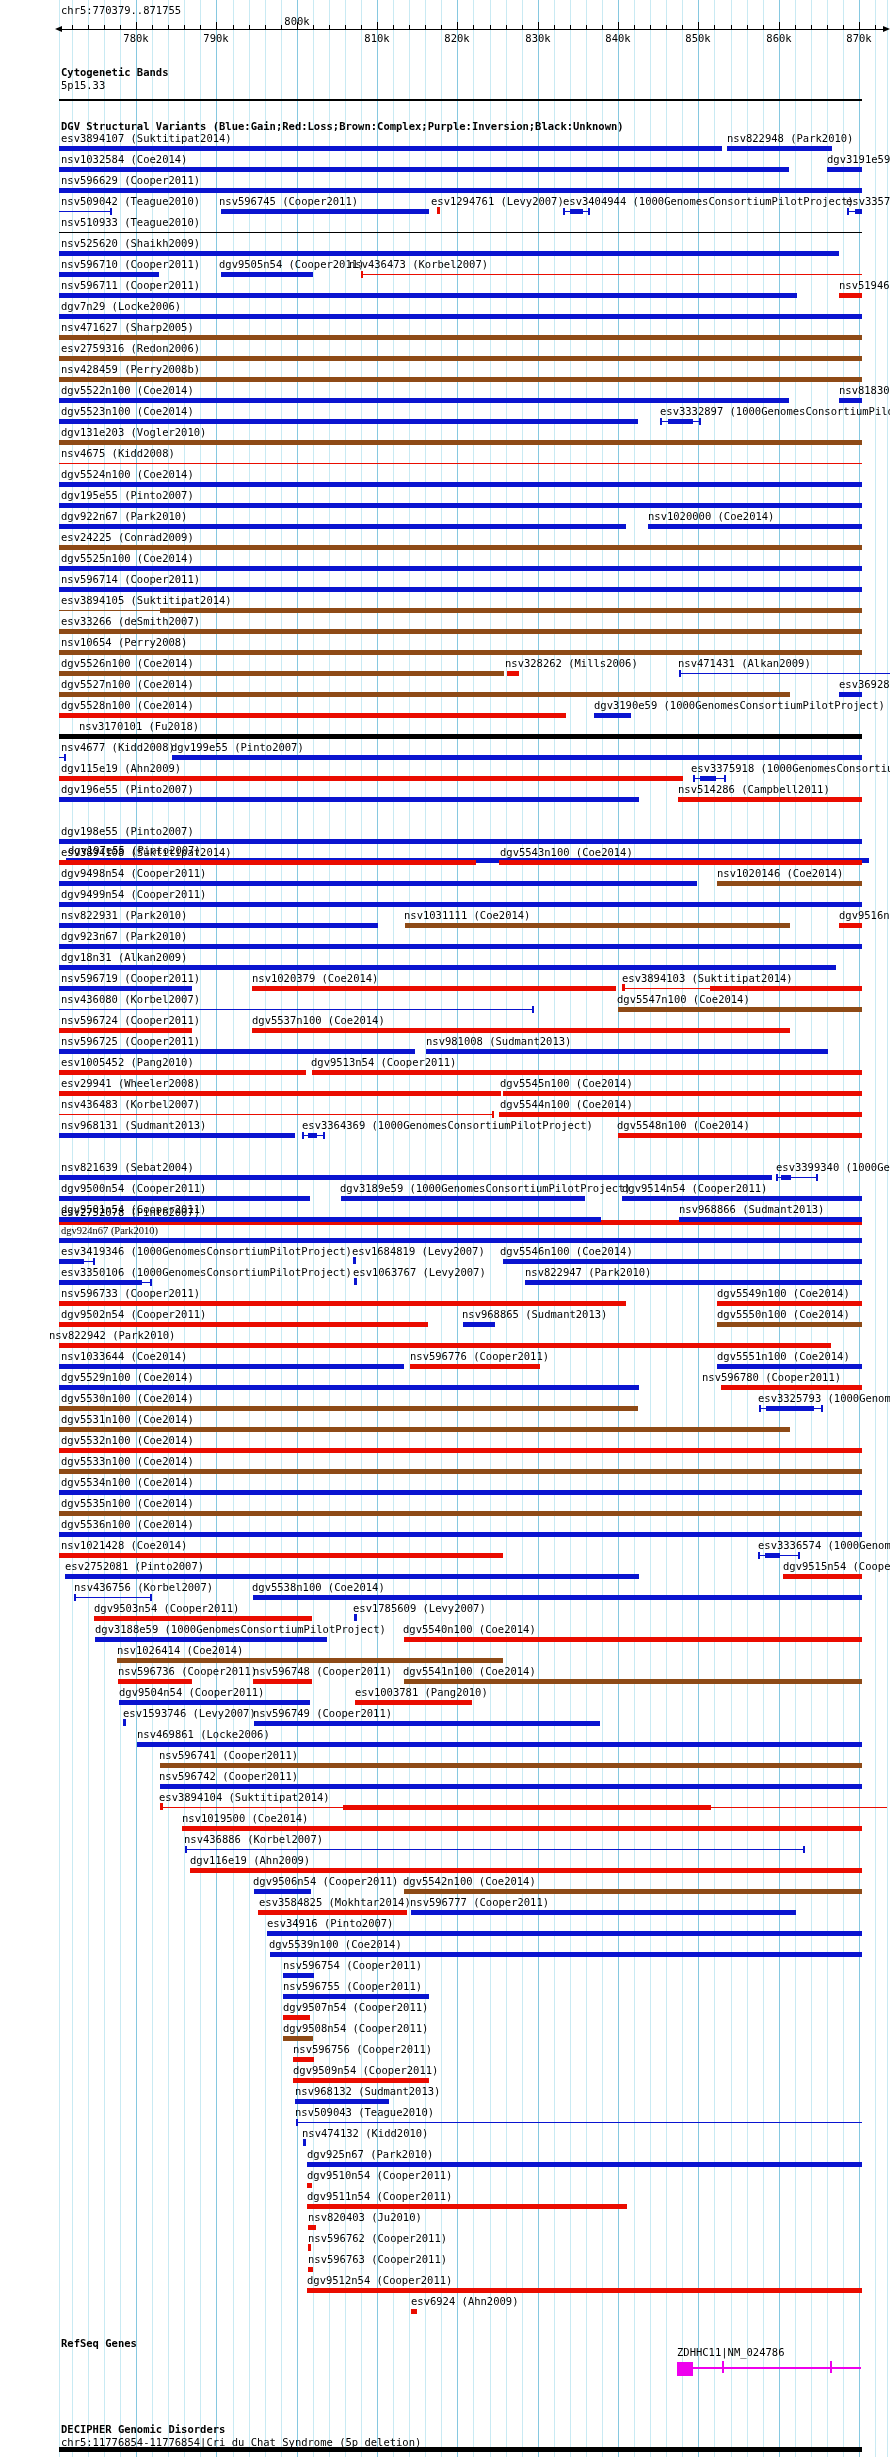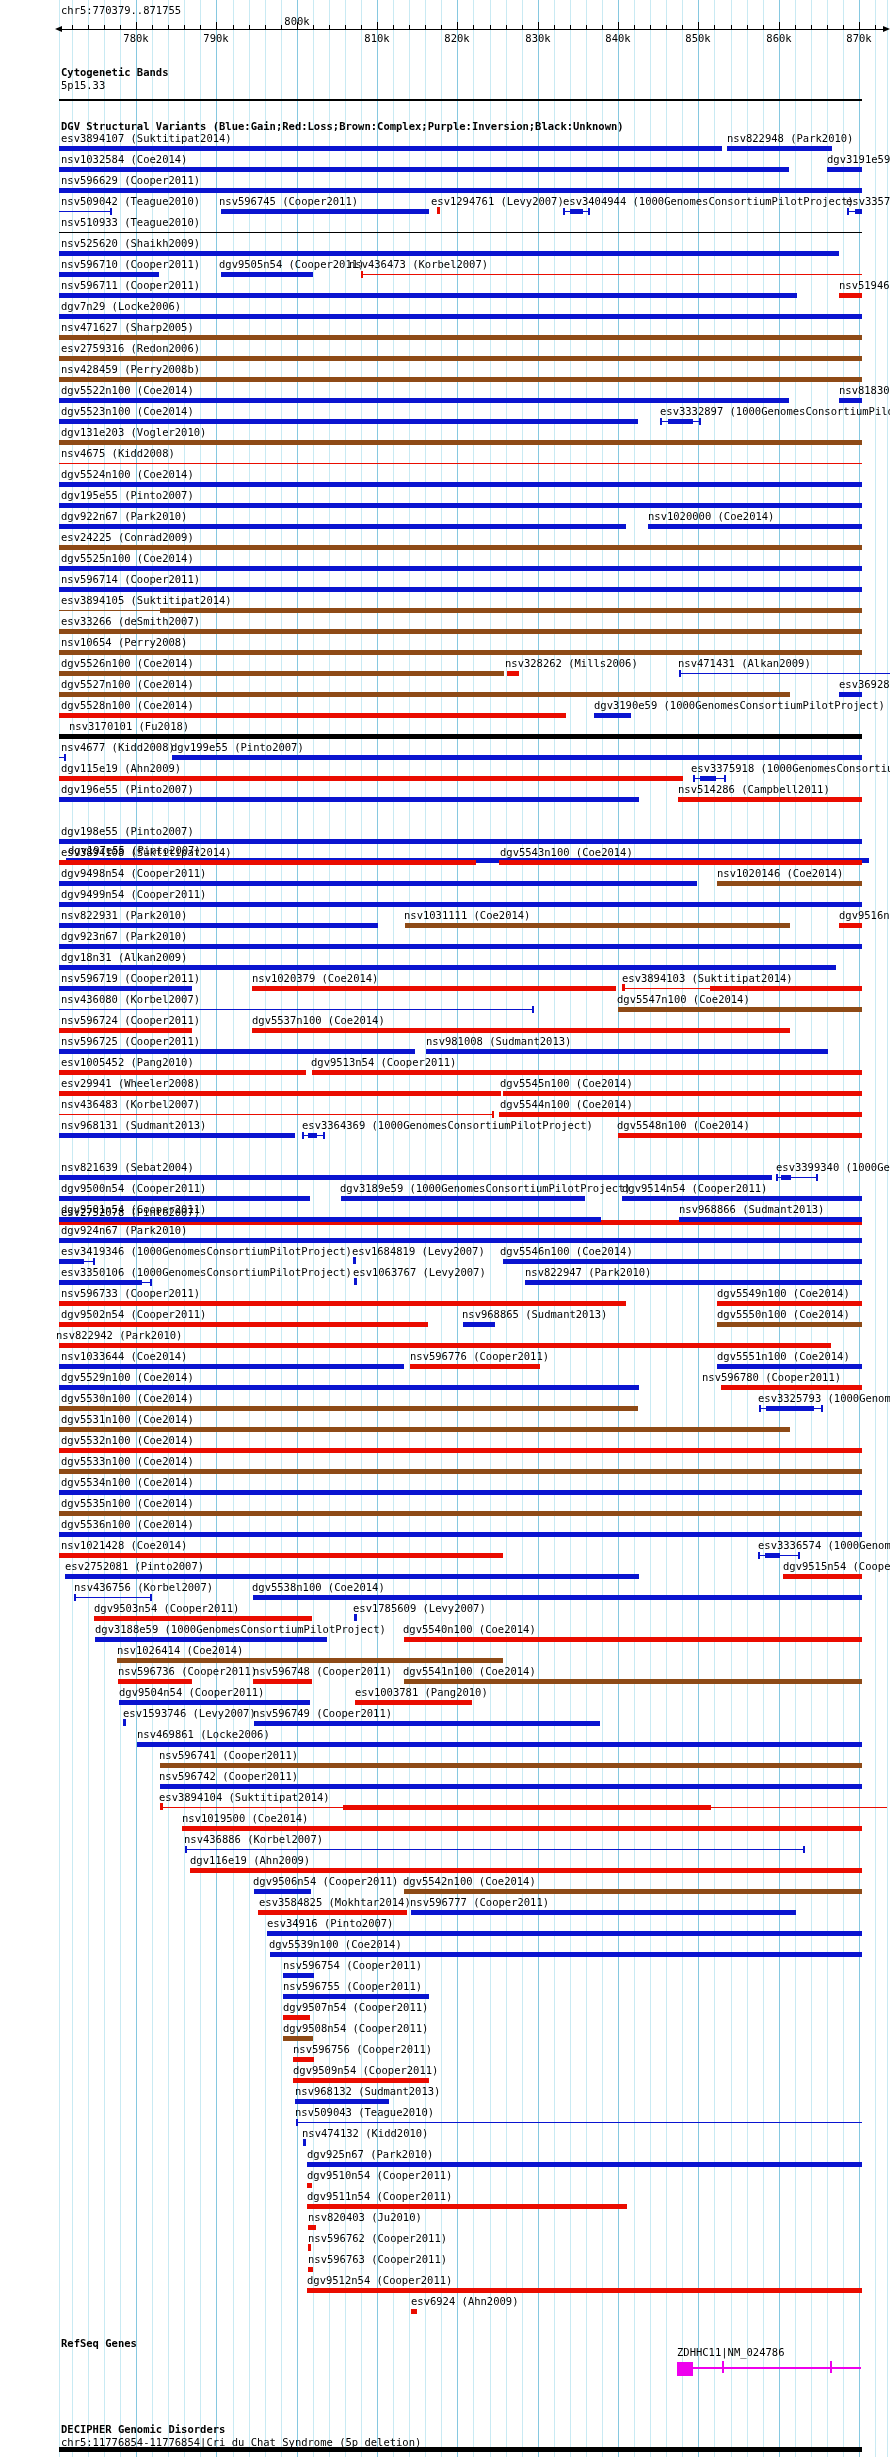--- a/index.html
+++ b/index.html
@@ -335,21 +335,21 @@
           <div class="gbar" style="left:59px;width:731px;background:#8e4a16;"></div>
           <div class="gbar" style="left:839px;width:23px;background:#0a14d0;"></div>
         </div>
         <div class="vrow" style="top:700px;">
           <span class="vlabel" style="left:61px;">dgv5528n100 (Coe2014)</span>
           <span class="vlabel" style="left:594px;">dgv3190e59 (1000GenomesConsortiumPilotProject)</span>
           <div class="gbar" style="left:59px;width:507px;background:#ea0c00;"></div>
           <div class="gbar" style="left:594px;width:37px;background:#0a14d0;"></div>
         </div>
         <div class="vrow" style="top:721px;">
-          <span class="vlabel" style="left:61px;padding-left:8px;">nsv3170101 (Fu2018)</span>
+          <span class="vlabel" style="left:71px;padding-left:8px;">nsv3170101 (Fu2018)</span>
           <div class="gbar" style="left:59px;width:803px;background:#000000;"></div>
         </div>
         <div class="vrow" style="top:742px;padding-left:42px;">
           <span class="vlabel" style="left:61px;">nsv4677 (Kidd2008)</span>
           <span class="vlabel" style="left:171px;">dgv199e55 (Pinto2007)</span>
           <div class="gbr" style="left:59px;width:7px;">
             <div class="ln" style="background:#0a14d0;"></div>
             <div class="tk" style="right:0;background:#0a14d0;"></div>
           </div>
           <div class="gbar" style="left:172px;width:690px;background:#0a14d0;"></div>
@@ -498,21 +498,21 @@
           <div class="gbar" style="left:59px;width:251px;background:#0a14d0;"></div>
           <div class="gbar" style="left:341px;width:244px;background:#0a14d0;"></div>
           <div class="gbar" style="left:622px;width:240px;background:#0a14d0;"></div>
         </div>
         <div class="vrow" style="top:1204px;">
           <span class="vlabel" style="left:61px;">dgv9501n54 (Cooper2011)</span>
           <span class="vlabel" style="left:679px;">nsv968866 (Sudmant2013)</span>
           <div class="gbar" style="left:59px;width:542px;background:#0a14d0;"></div>
           <div class="gbar" style="left:679px;width:183px;background:#0a14d0;"></div>
         </div>
-        <div class="vrow" style="top:1225px;">
+        <div class="vrow" style="top:1225px;font-family:Liberation Serif, serif;">
           <span class="vlabel" style="left:61px;">dgv924n67 (Park2010)</span>
           <div class="gbar" style="left:59px;width:803px;background:#0a14d0;"></div>
         </div>
         <div class="vrow" style="top:1246px;">
           <span class="vlabel" style="left:61px;">esv3419346 (1000GenomesConsortiumPilotProject)</span>
           <span class="vlabel" style="left:352px;">esv1684819 (Levy2007)</span>
           <span class="vlabel" style="left:500px;">dgv5546n100 (Coe2014)</span>
           <div class="gbar" style="left:59px;width:25px;background:#0a14d0;"></div>
           <div class="gbr" style="left:84px;width:11px;">
             <div class="ln" style="background:#0a14d0;"></div>
@@ -541,21 +541,21 @@
         </div>
         <div class="vrow" style="top:1309px;">
           <span class="vlabel" style="left:61px;">dgv9502n54 (Cooper2011)</span>
           <span class="vlabel" style="left:462px;">nsv968865 (Sudmant2013)</span>
           <span class="vlabel" style="left:717px;">dgv5550n100 (Coe2014)</span>
           <div class="gbar" style="left:59px;width:369px;background:#ea0c00;"></div>
           <div class="gbar" style="left:463px;width:32px;background:#0a14d0;"></div>
           <div class="gbar" style="left:717px;width:145px;background:#8e4a16;"></div>
         </div>
         <div class="vrow" style="top:1330px;">
-          <span class="vlabel" style="left:56px;">nsv822942 (Park2010)</span>
+          <span class="vlabel" style="left:49px;">nsv822942 (Park2010)</span>
           <div class="gbar" style="left:59px;width:772px;background:#ea0c00;"></div>
         </div>
         <div class="vrow" style="top:1351px;">
           <span class="vlabel" style="left:61px;">nsv1033644 (Coe2014)</span>
           <span class="vlabel" style="left:410px;">nsv596776 (Cooper2011)</span>
           <span class="vlabel" style="left:717px;">dgv5551n100 (Coe2014)</span>
           <div class="gbar" style="left:59px;width:345px;background:#0a14d0;"></div>
           <div class="gbar" style="left:410px;width:130px;background:#ea0c00;"></div>
           <div class="gbar" style="left:717px;width:145px;background:#0a14d0;"></div>
         </div>

